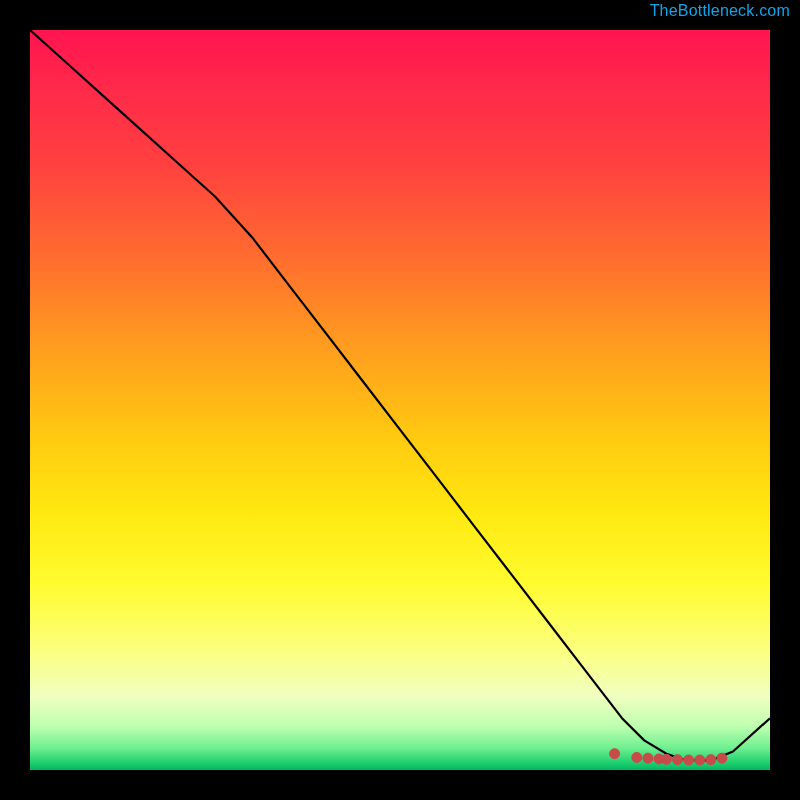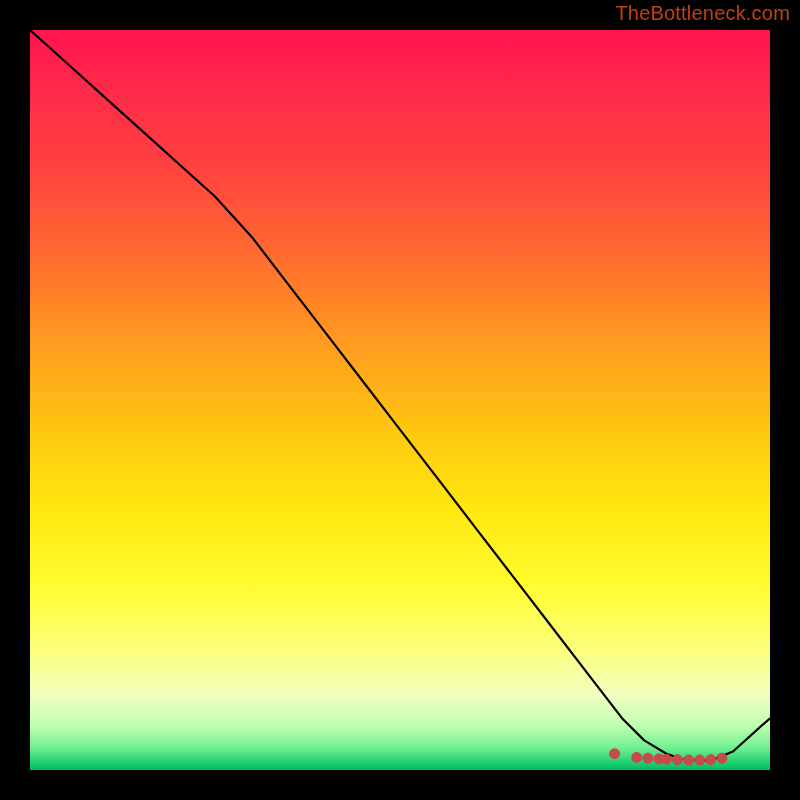--- a/index.html
+++ b/index.html
@@ -14,22 +14,22 @@
   .frame {
     position: relative;
     width: 800px;
     height: 800px;
     background: #000;
   }
   .watermark {
     position: absolute;
     top: 2px;
     right: 10px;
-    color: #c2410c;
-    font-size: 20px;
+    color: #0ea5e9;
+    font-size: 16px;
     letter-spacing: 0.2px;
     z-index: 5;
   }
   .plot {
     position: absolute;
     left: 30px;
     top: 30px;
     width: 740px;
     height: 740px;
     

